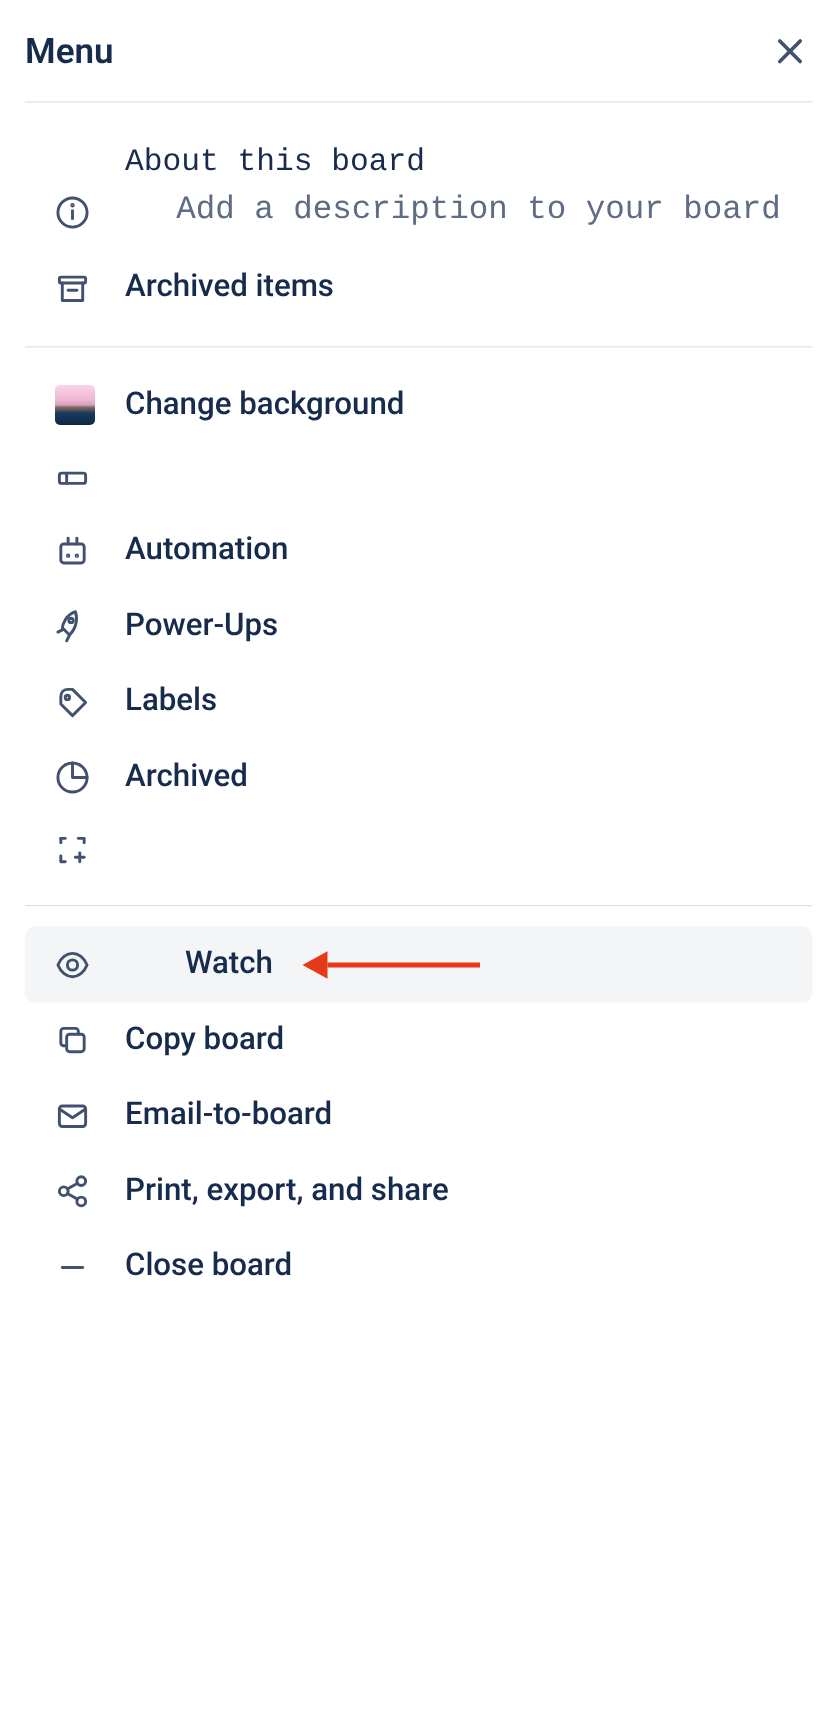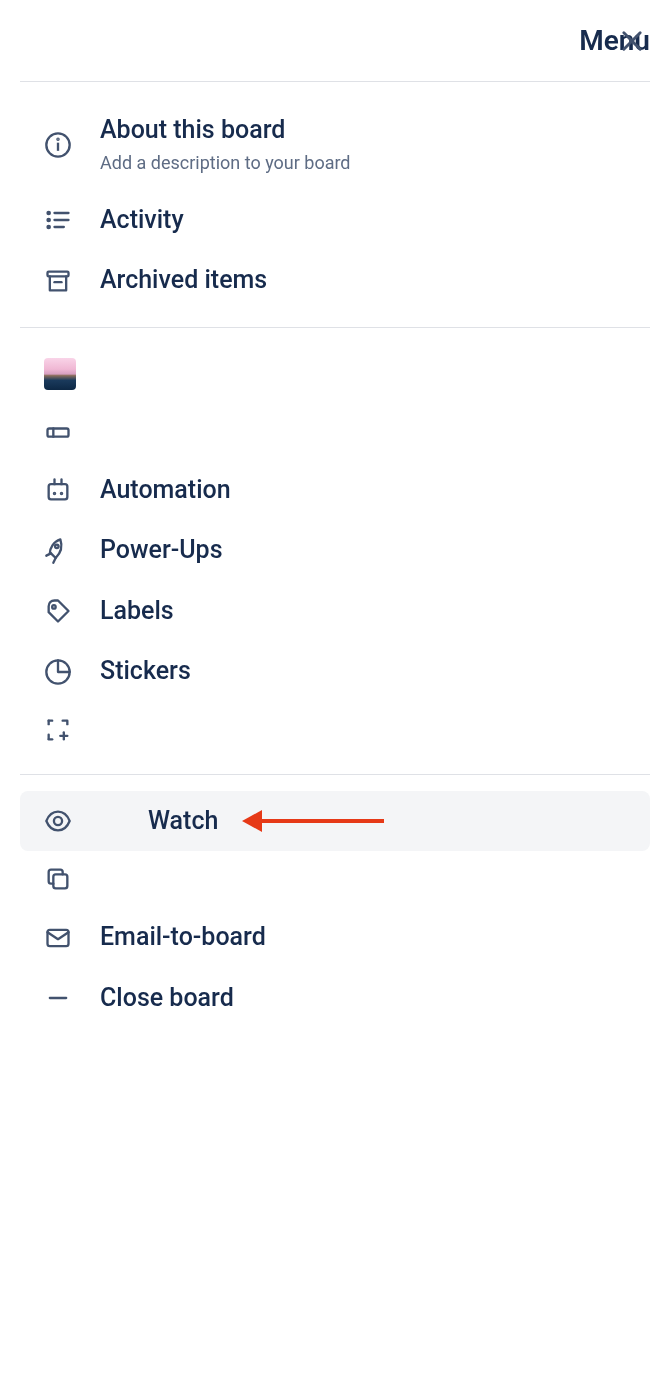--- a/index.html
+++ b/index.html
@@ -9,21 +9,21 @@
     }
     body {
       font-family: -apple-system, BlinkMacSystemFont, "Segoe UI", Roboto, Helvetica, Arial, sans-serif;
       background: #fff;
       width: 670px;
       color: #172b4d;
     }
     .header {
       display: flex;
       align-items: center;
-      justify-content: flex-end;
+      justify-content: flex-start;
       position: relative;
       padding: 24px 20px;
     }
     .header-title {
       font-size: 28px;
       font-weight: 600;
       color: #172b4d;
     }
     .close-btn {
       position: absolute;
@@ -51,23 +51,24 @@
       cursor: pointer;
       border-radius: 8px;
       margin: 0 20px;
       position: relative;
     }
     .menu-item.highlighted {
       background: #f4f5f7;
       gap: 48px;
     }
     .menu-item-tall {
-      align-items: center;
+      align-items: flex-end;
       padding-top: 16px;
       padding-bottom: 16px;
+      font-family: Liberation Mono, monospace;
     }
     .icon-wrap {
       width: 44px;
       display: flex;
       align-items: center;
       justify-content: flex-start;
       flex-shrink: 0;
     }
     .menu-item-tall .icon-wrap {
       padding-top: 2px;
@@ -82,24 +83,25 @@
       gap: 4px;
       padding-left: 12px;
     }
     .item-label {
       font-size: 25px;
       font-weight: 500;
       color: #172b4d;
       line-height: 1.3;
     }
     .item-sublabel {
-      font-size: 18px;
+      font-size: 26px;
       font-weight: 400;
       color: #5e6c84;
       line-height: 1.3;
+      margin-left: 41px;
     }
     .thumbnail {
       width: 32px;
       height: 32px;
       border-radius: 4px;
       background: linear-gradient(to bottom, #f9d4e8 0%, #f0b8d4 35%, #d8a0c0 50%, #8a6d5c 55%, #1a3a5c 70%, #0d2845 100%);
       flex-shrink: 0;
     }
     .arrow-annotation {
       position: absolute;
@@ -155,35 +157,20 @@
           <line x1="12" y1="10" x2="12" y2="17"></line>
           <circle cx="12" cy="7" r="0.5" fill="#42526e"></circle>
         </svg>
     </span>
     <span class="text-wrap">
       <span class="item-label">About this board</span>
       <span class="item-sublabel">Add a description to your board</span>
     </span>
   </div>
 
-  <div class="menu-item">
-    <span class="icon-wrap">
-      <svg viewBox="0 0 24 24" fill="none" stroke="#42526e" stroke-width="2" stroke-linecap="round">
-          <circle cx="4" cy="6" r="1" fill="#42526e"></circle>
-          <circle cx="4" cy="12" r="1" fill="#42526e"></circle>
-          <circle cx="4" cy="18" r="1" fill="#42526e"></circle>
-          <line x1="9" y1="6" x2="21" y2="6"></line>
-          <line x1="9" y1="12" x2="21" y2="12"></line>
-          <line x1="9" y1="18" x2="17" y2="18"></line>
-        </svg>
-    </span>
-    <span class="text-wrap">
-      <span class="item-label">Activity</span>
-    </span>
-  </div>
 
   <div class="menu-item">
     <span class="icon-wrap">
       <svg viewBox="0 0 24 24" fill="none" stroke="#42526e" stroke-width="2" stroke-linecap="round" stroke-linejoin="round">
           <rect x="3" y="4" width="18" height="4" rx="1"></rect>
           <path d="M5 8 L5 20 L19 20 L19 8"></path>
           <line x1="9" y1="13" x2="15" y2="13"></line>
         </svg>
     </span>
     <span class="text-wrap">
@@ -192,20 +179,23 @@
   </div>
 </div>
 
 <div class="divider"></div>
 
 <div class="section">
 
   <div class="menu-item">
     <span class="icon-wrap">
       <span class="thumbnail"></span>
+    </span>
+    <span class="text-wrap">
+      <span class="item-label">Change background</span>
     </span>
   </div>
 
   <div class="menu-item">
     <span class="icon-wrap">
       <svg viewBox="0 0 24 24" fill="none" stroke="#42526e" stroke-width="2" stroke-linecap="round" stroke-linejoin="round">
           <rect x="3" y="9" width="18" height="7" rx="1.5"></rect>
           <line x1="8" y1="9" x2="8" y2="16"></line>
         </svg>
     </span>
@@ -253,21 +243,21 @@
   </div>
 
   <div class="menu-item">
     <span class="icon-wrap">
       <svg viewBox="0 0 24 24" fill="none" stroke="#42526e" stroke-width="2" stroke-linecap="round" stroke-linejoin="round">
           <path d="M12 2 A10 10 0 1 0 22 12 L12 12 Z"></path>
           <path d="M12 2 A10 10 0 0 1 22 12"></path>
         </svg>
     </span>
     <span class="text-wrap">
-      <span class="item-label">Stickers</span>
+      <span class="item-label">Archived</span>
     </span>
   </div>
 
   <div class="menu-item">
     <span class="icon-wrap">
       <svg viewBox="0 0 24 24" fill="none" stroke="#42526e" stroke-width="2" stroke-linecap="round" stroke-linejoin="round">
           <path d="M4 4 L8 4" stroke-dasharray="3 3"></path>
           <path d="M4 4 L4 8" stroke-dasharray="3 3"></path>
           <path d="M16 4 L20 4" stroke-dasharray="3 3"></path>
           <path d="M20 4 L20 8" stroke-dasharray="3 3"></path>
@@ -299,34 +289,51 @@
     </span>
   </div>
 
   <div class="menu-item">
     <span class="icon-wrap">
       <svg viewBox="0 0 24 24" fill="none" stroke="#42526e" stroke-width="2" stroke-linecap="round" stroke-linejoin="round">
           <rect x="8" y="8" width="12" height="12" rx="2"></rect>
           <path d="M16 8 L16 6 A2 2 0 0 0 14 4 L6 4 A2 2 0 0 0 4 6 L4 14 A2 2 0 0 0 6 16 L8 16"></path>
         </svg>
     </span>
+    <span class="text-wrap">
+      <span class="item-label">Copy board</span>
+    </span>
   </div>
 
   <div class="menu-item">
     <span class="icon-wrap">
       <svg viewBox="0 0 24 24" fill="none" stroke="#42526e" stroke-width="2" stroke-linecap="round" stroke-linejoin="round">
           <rect x="3" y="5" width="18" height="14" rx="2"></rect>
           <path d="M3 7 L12 13 L21 7"></path>
         </svg>
     </span>
     <span class="text-wrap">
       <span class="item-label">Email-to-board</span>
     </span>
   </div>
 
+  <div class="menu-item">
+    <span class="icon-wrap">
+      <svg viewBox="0 0 24 24" fill="none" stroke="#42526e" stroke-width="2" stroke-linecap="round" stroke-linejoin="round">
+          <circle cx="18" cy="5" r="3"></circle>
+          <circle cx="6" cy="12" r="3"></circle>
+          <circle cx="18" cy="19" r="3"></circle>
+          <line x1="8.5" y1="10.5" x2="15.5" y2="6.5"></line>
+          <line x1="8.5" y1="13.5" x2="15.5" y2="17.5"></line>
+        </svg>
+    </span>
+    <span class="text-wrap">
+      <span class="item-label">Print, export, and share</span>
+    </span>
+  </div>
 
   <div class="menu-item">
     <span class="icon-wrap">
       <svg viewBox="0 0 24 24" fill="none" stroke="#42526e" stroke-width="2" stroke-linecap="round">
           <line x1="5" y1="12" x2="19" y2="12"></line>
         </svg>
     </span>
     <span class="text-wrap">
       <span class="item-label">Close board</span>
     </span>

